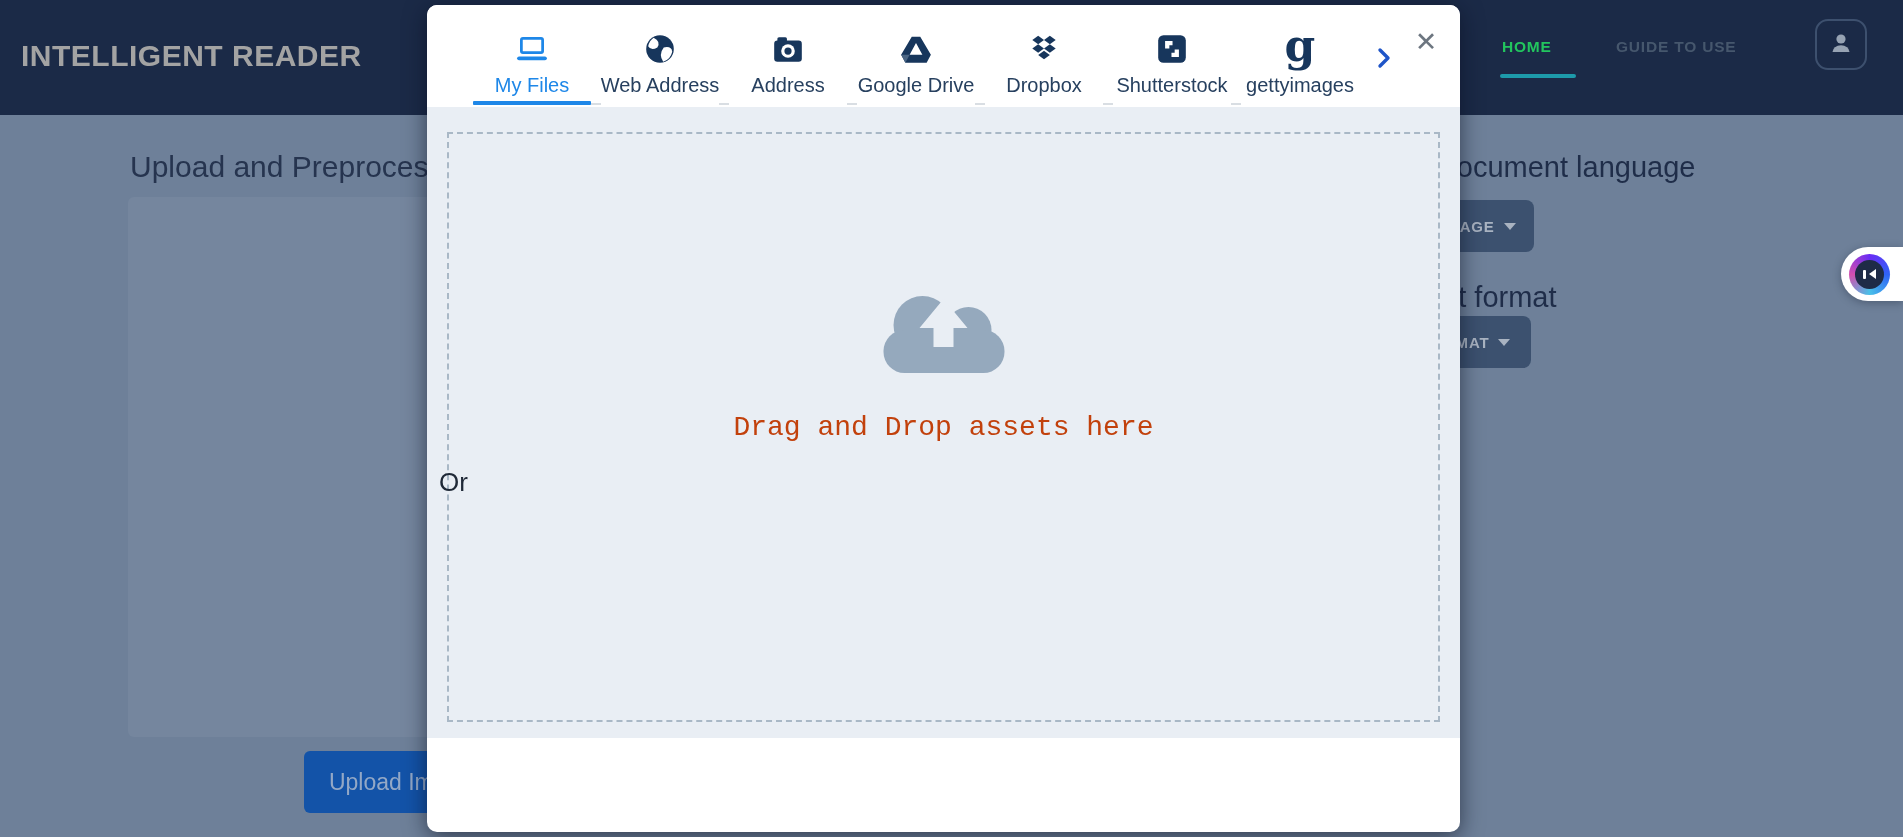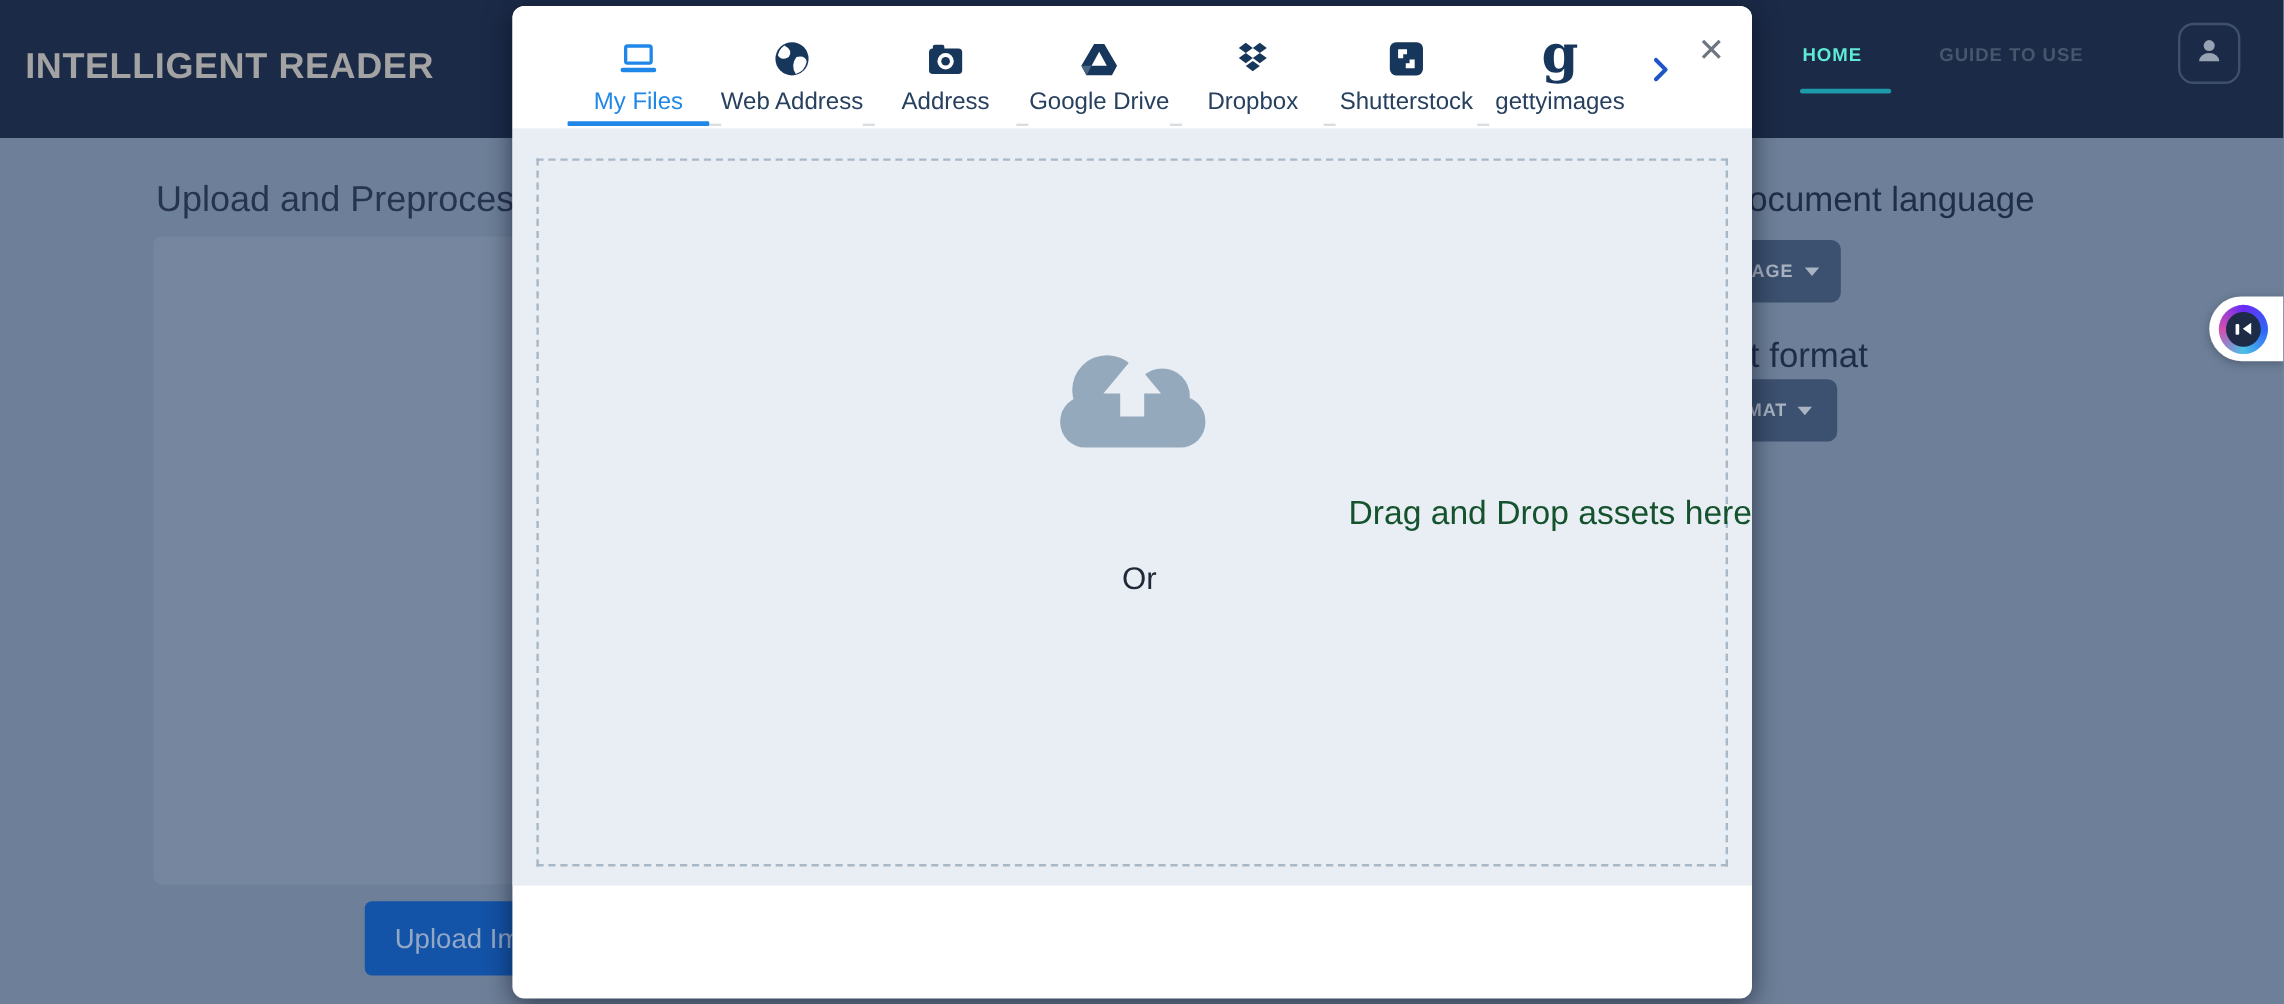--- a/index.html
+++ b/index.html
@@ -4,21 +4,21 @@
 <style>
   * { margin:0; padding:0; box-sizing:border-box; }
   html,body { width:100%; height:100%; }
   body { font-family:"Liberation Sans", sans-serif; background:#2a3750; }
   .stage { position:relative; width:1903px; height:837px; overflow:hidden; background:#6e8099; }
 
   
   .app-header { position:absolute; left:0; top:0; width:1903px; height:115px; background:#1b2a47; }
   .app-title { position:absolute; left:21px; top:39px; font-size:30px; font-weight:bold; letter-spacing:.5px; color:#a3a3a3; }
   .nav-item { position:absolute; top:38px; font-size:15.5px; font-weight:bold; letter-spacing:.8px; cursor:pointer; }
-  .nav-home { left:1502px; color:#5eead4;text-align:center; }
+  .nav-home { left:1502px; color:#22c55e;text-align:center; }
   .nav-guide { left:1616px; color:#46576d; }
   .nav-underline { position:absolute; left:1500px; top:74px; width:76px; height:4px; background:#1d9aaa; border-radius:2px; }
   .avatar-btn { position:absolute; left:1815px; top:19px; width:52px; height:51px; border:2px solid #3d506e; border-radius:13px; display:flex; align-items:center; justify-content:center; cursor:pointer; }
 
   .page-heading { position:absolute; left:130px; top:150px; font-size:30px; color:#26344f; }
   .card { position:absolute; left:128px; top:197px; width:1077px; height:540px; background:#75869e; border-radius:6px; }
   .side-label { position:absolute; font-size:29px; color:#1f2d49; white-space:nowrap; }
   .lang-label { left:1352px; top:151px; }
   .format-label { left:1297px; top:281px; }
   .dim-btn { position:absolute; background:#3c516f; border:none; border-radius:8px; color:#a9b3c1;
@@ -52,22 +52,22 @@
   .tab-label { margin-top:8px; font-size:20px; color:#27405f; white-space:nowrap; }
   .tab.active .tab-label { color:#1e87e8; }
   .getty-g { font-family:"DejaVu Serif", serif; font-weight:bold; font-size:44px; line-height:40px; color:#17365c; }
   .tab-next { position:absolute; left:944px; top:40px; width:26px; height:26px; display:flex; align-items:center; justify-content:center; cursor:pointer; }
   .modal-close { position:absolute; left:982px; top:20px; width:34px; height:34px; font-size:27px; color:#6d7680;
                  display:flex; align-items:center; justify-content:center; cursor:pointer; background:none; border:none; }
 
   .modal-body { position:relative; width:100%; height:631px; background:#e9eef4; }
   .dropzone { position:absolute; left:20px; right:20px; top:25px; bottom:16px; border:2px dashed #a9b8c6; }
   .cloud-wrap { position:absolute; left:50%; top:176px; transform:translateX(-50%); }
-  .drag-text { position:absolute; left:0; right:0; top:305px; text-align:right; font-size:28px; color:#14532d; }
-  .or-text { position:absolute; left:12px; right:0; top:360px; text-align:center; font-size:26px; color:#1f2937; }
+  .drag-text { position:absolute; left:0; right:0; top:305px; text-align:center; font-size:28px; color:#c2410c;font-family:Liberation Mono, monospace; }
+  .or-text { position:absolute; left:12px; right:0; top:360px; font-size:26px; color:#1f2937; }
   .browse-btn { position:absolute; left:50%; top:409px; transform:translateX(-50%); width:164px; height:50px;
                 background:#0c7ff2; border:none; border-radius:5px; color:#ffffff; font-size:20px; font-weight:bold;
                 font-family:"Liberation Sans",sans-serif; cursor:pointer; }
 
   .modal-footer { position:relative; width:100%; height:94px; background:#fff; border-top:1px solid #d3d9df; }
   .powered-by { position:absolute; left:23px; top:16px; font-family:"Liberation Serif", serif; font-size:13px; color:#3544c0; }
   .fs-logo { position:absolute; left:20px; top:31px; }
 </style>
 </head>
 <body>

